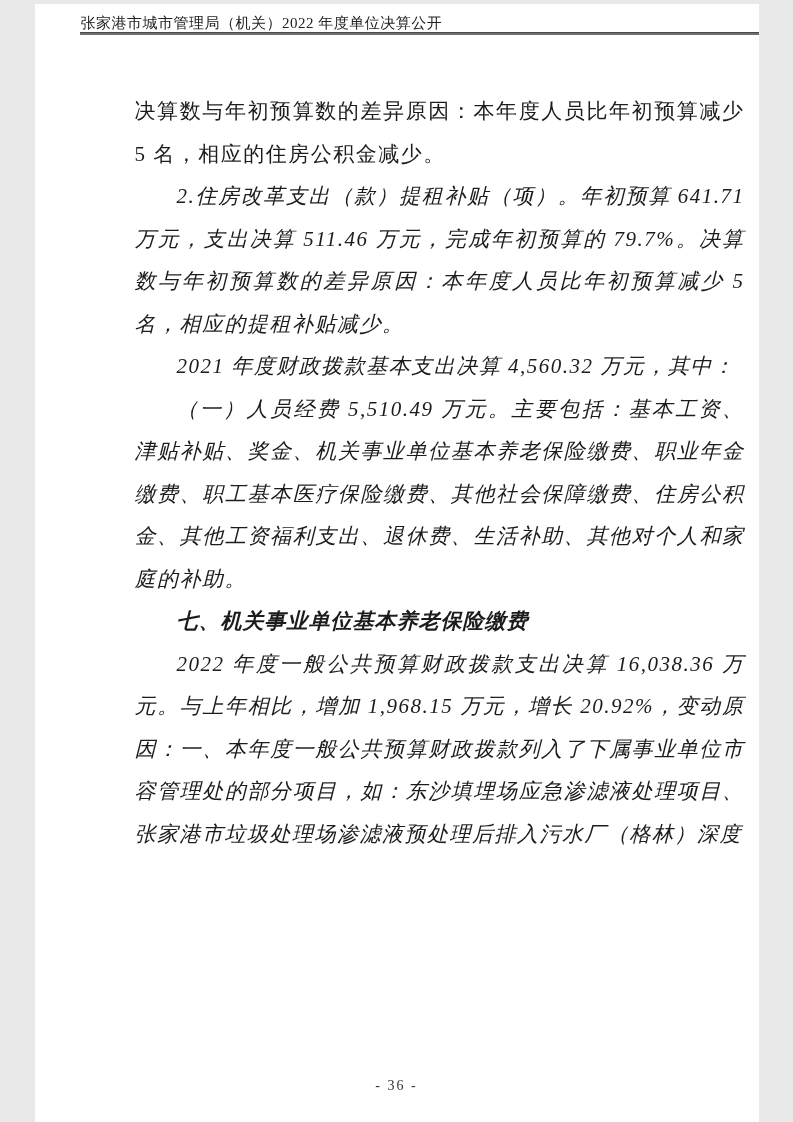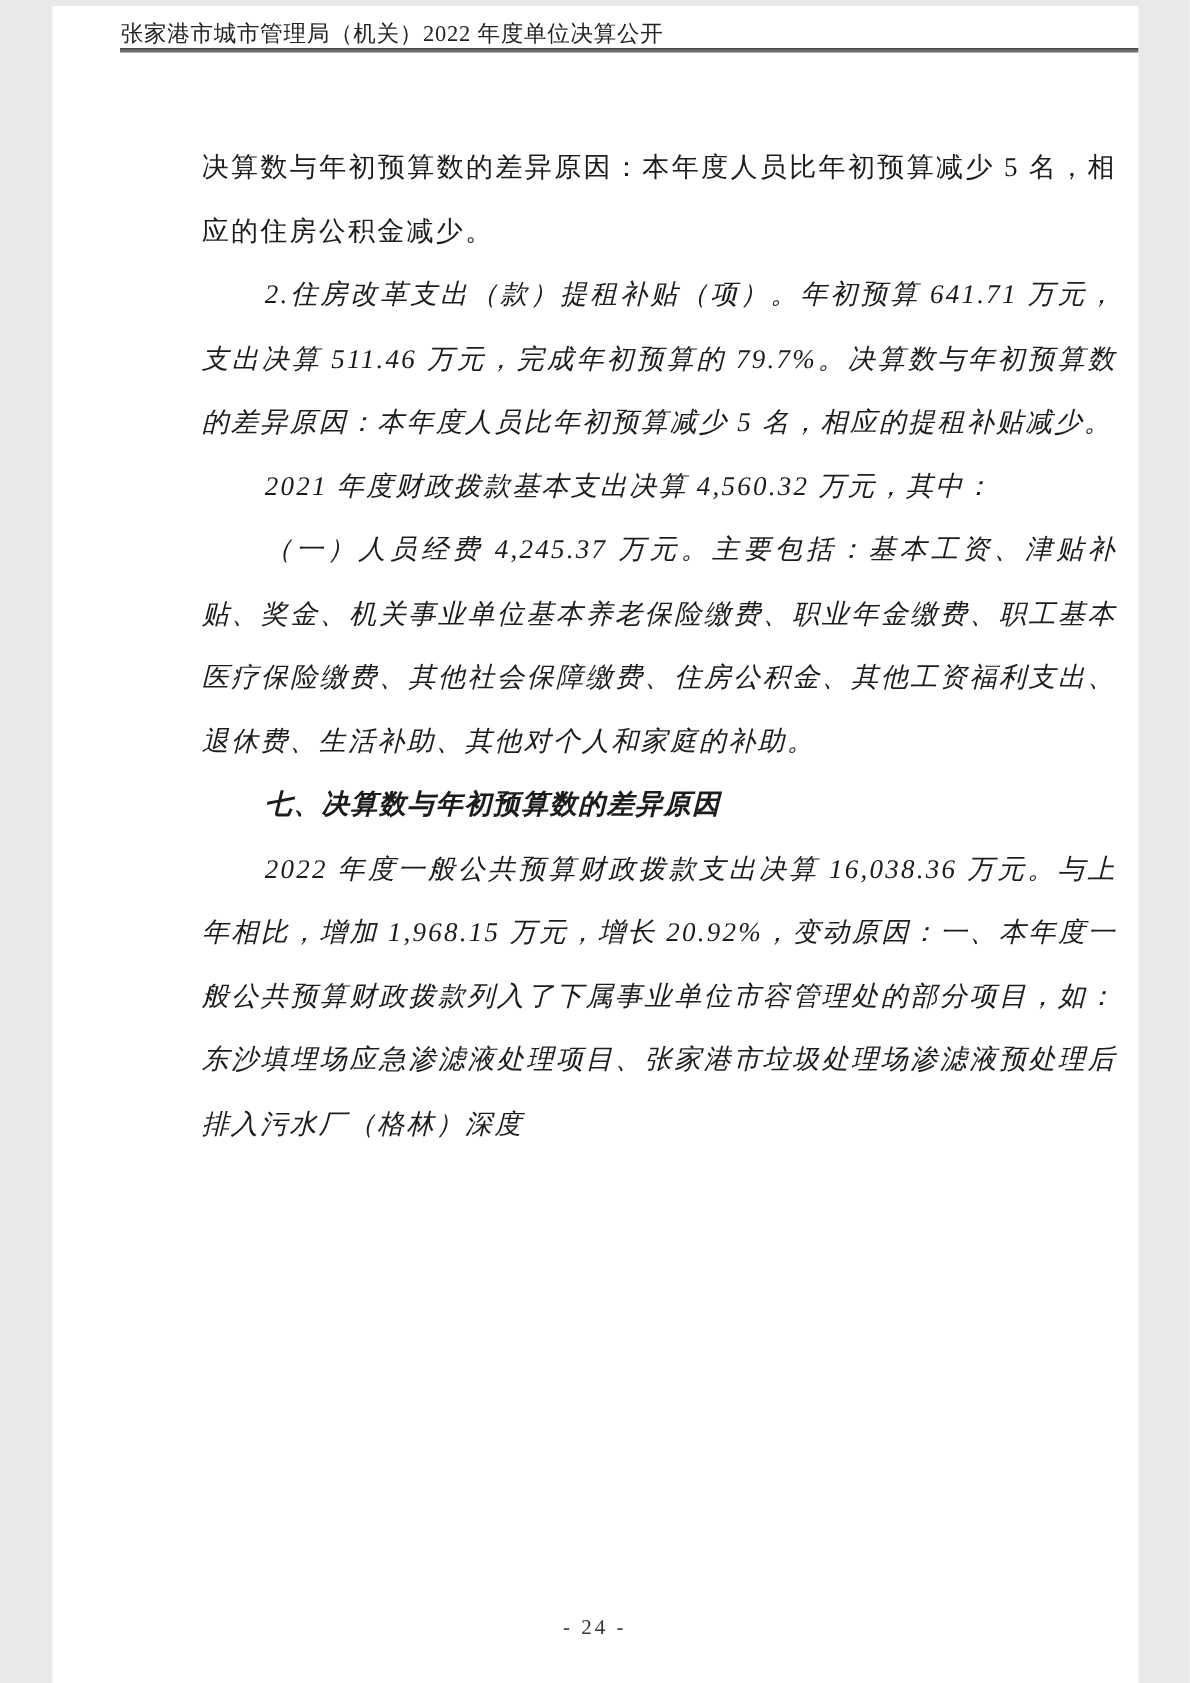--- a/index.html
+++ b/index.html
@@ -39,21 +39,21 @@
     box-sizing: border-box;
   }
   .doc-body {
     position: absolute;
     top: 86px;
     left: 100px;
     width: 610px;
   }
   .doc-body p {
     margin: 0;
-    font-size: 18px;
+    font-size: 21px;
     line-height: 42.5px;
     text-align: justify;
     text-justify: inter-character;
     letter-spacing: 1.5px;
     word-break: break-all;
   }
   .doc-body p.indent {
     text-indent: 42px;
     font-style: italic;
   }
@@ -79,20 +79,20 @@
 <div class="page">
 
   <div class="doc-header">张家港市城市管理局（机关）2022 年度单位决算公开</div>
 
   <div class="doc-header-rule"></div>
 
   <div class="doc-body">
     <p class="para">决算数与年初预算数的差异原因：本年度人员比年初预算减少 5 名，相应的住房公积金减少。</p>
     <p class="para indent">2.住房改革支出（款）提租补贴（项）。年初预算 641.71 万元，支出决算 511.46 万元，完成年初预算的 79.7%。决算数与年初预算数的差异原因：本年度人员比年初预算减少 5 名，相应的提租补贴减少。</p>
     <p class="para indent">2021 年度财政拨款基本支出决算 4,560.32 万元，其中：</p>
-    <p class="para indent">（一）人员经费 4,245.37 万元。主要包括：基本工资、津贴补贴、奖金、机关事业单位基本养老保险缴费、职业年金缴费、职工基本医疗保险缴费、其他社会保障缴费、住房公积金、其他工资福利支出、退休费、生活补助、其他对个人和家庭的补助。</p>
-    <p class="heading indent">七、决算数与年初预算数的差异原因</p>
+    <p class="para indent">（一）人员经费 5,510.49 万元。主要包括：基本工资、津贴补贴、奖金、机关事业单位基本养老保险缴费、职业年金缴费、职工基本医疗保险缴费、其他社会保障缴费、住房公积金、其他工资福利支出、退休费、生活补助、其他对个人和家庭的补助。</p>
+    <p class="heading indent">七、机关事业单位基本养老保险缴费</p>
     <p class="para indent">2022 年度一般公共预算财政拨款支出决算 16,038.36 万元。与上年相比，增加 1,968.15 万元，增长 20.92%，变动原因：一、本年度一般公共预算财政拨款列入了下属事业单位市容管理处的部分项目，如：东沙填埋场应急渗滤液处理项目、张家港市垃圾处理场渗滤液预处理后排入污水厂（格林）深度</p>
   </div>
 
-  <div class="doc-footer">- 24 -</div>
+  <div class="doc-footer">- 36 -</div>
 
 </div>
 
 </body></html>

